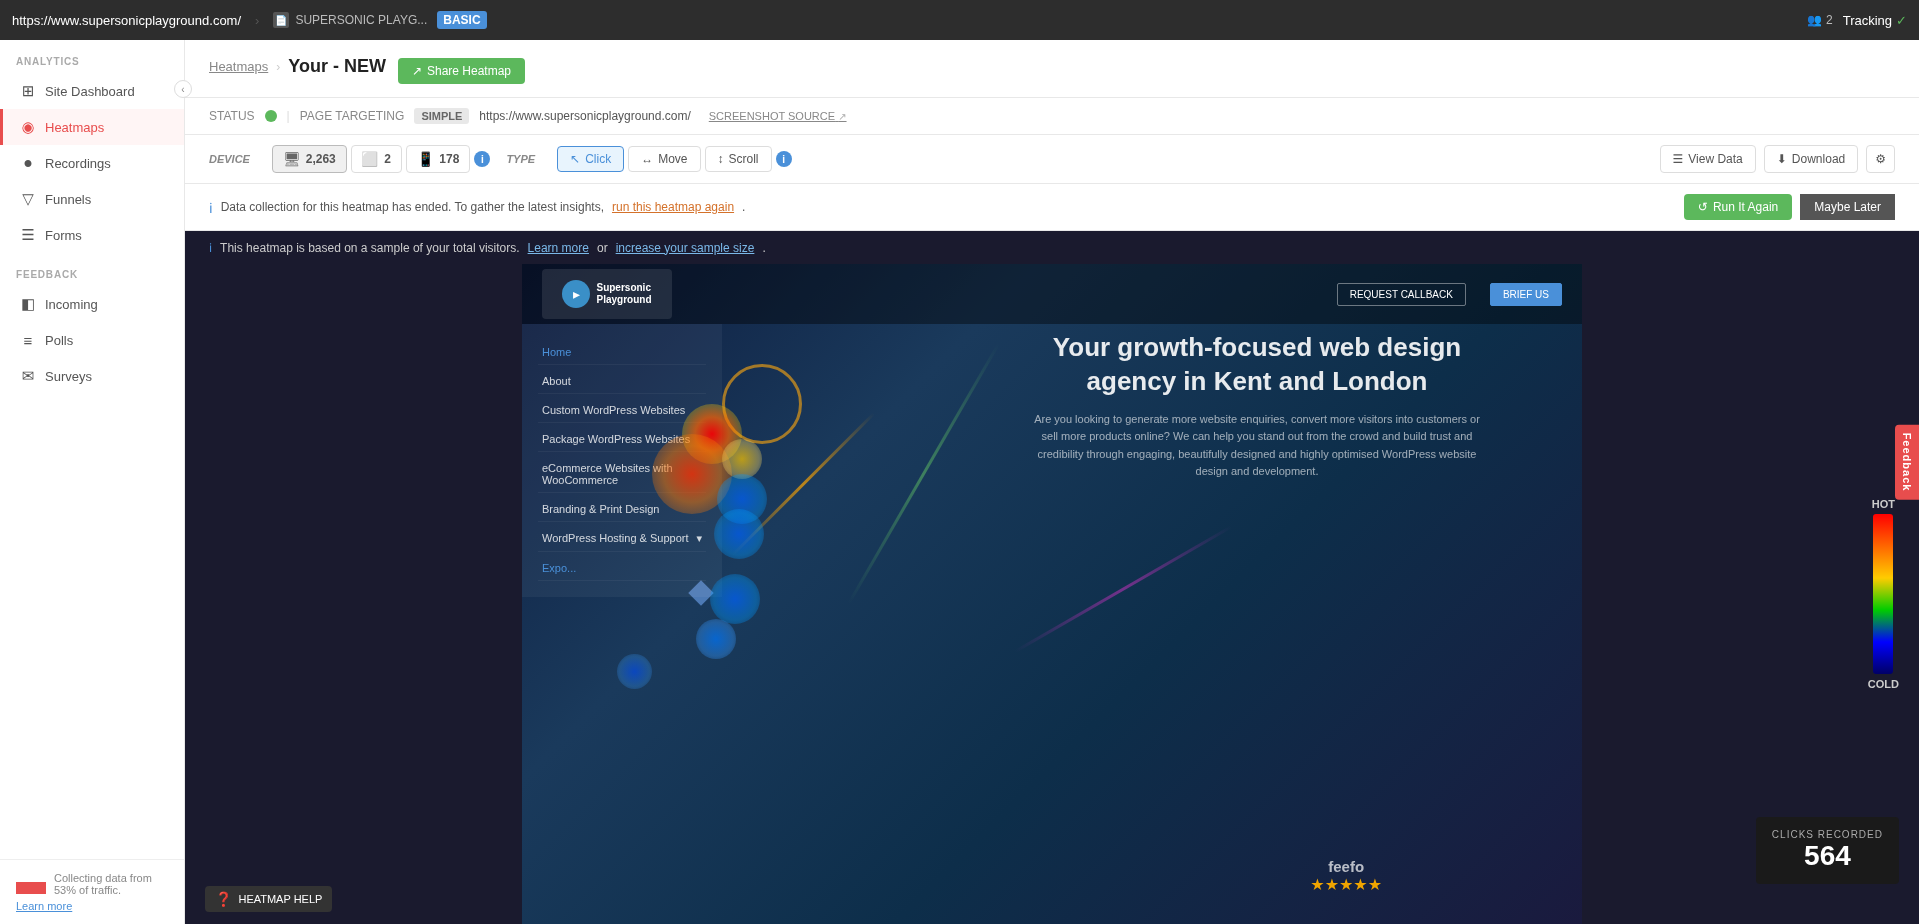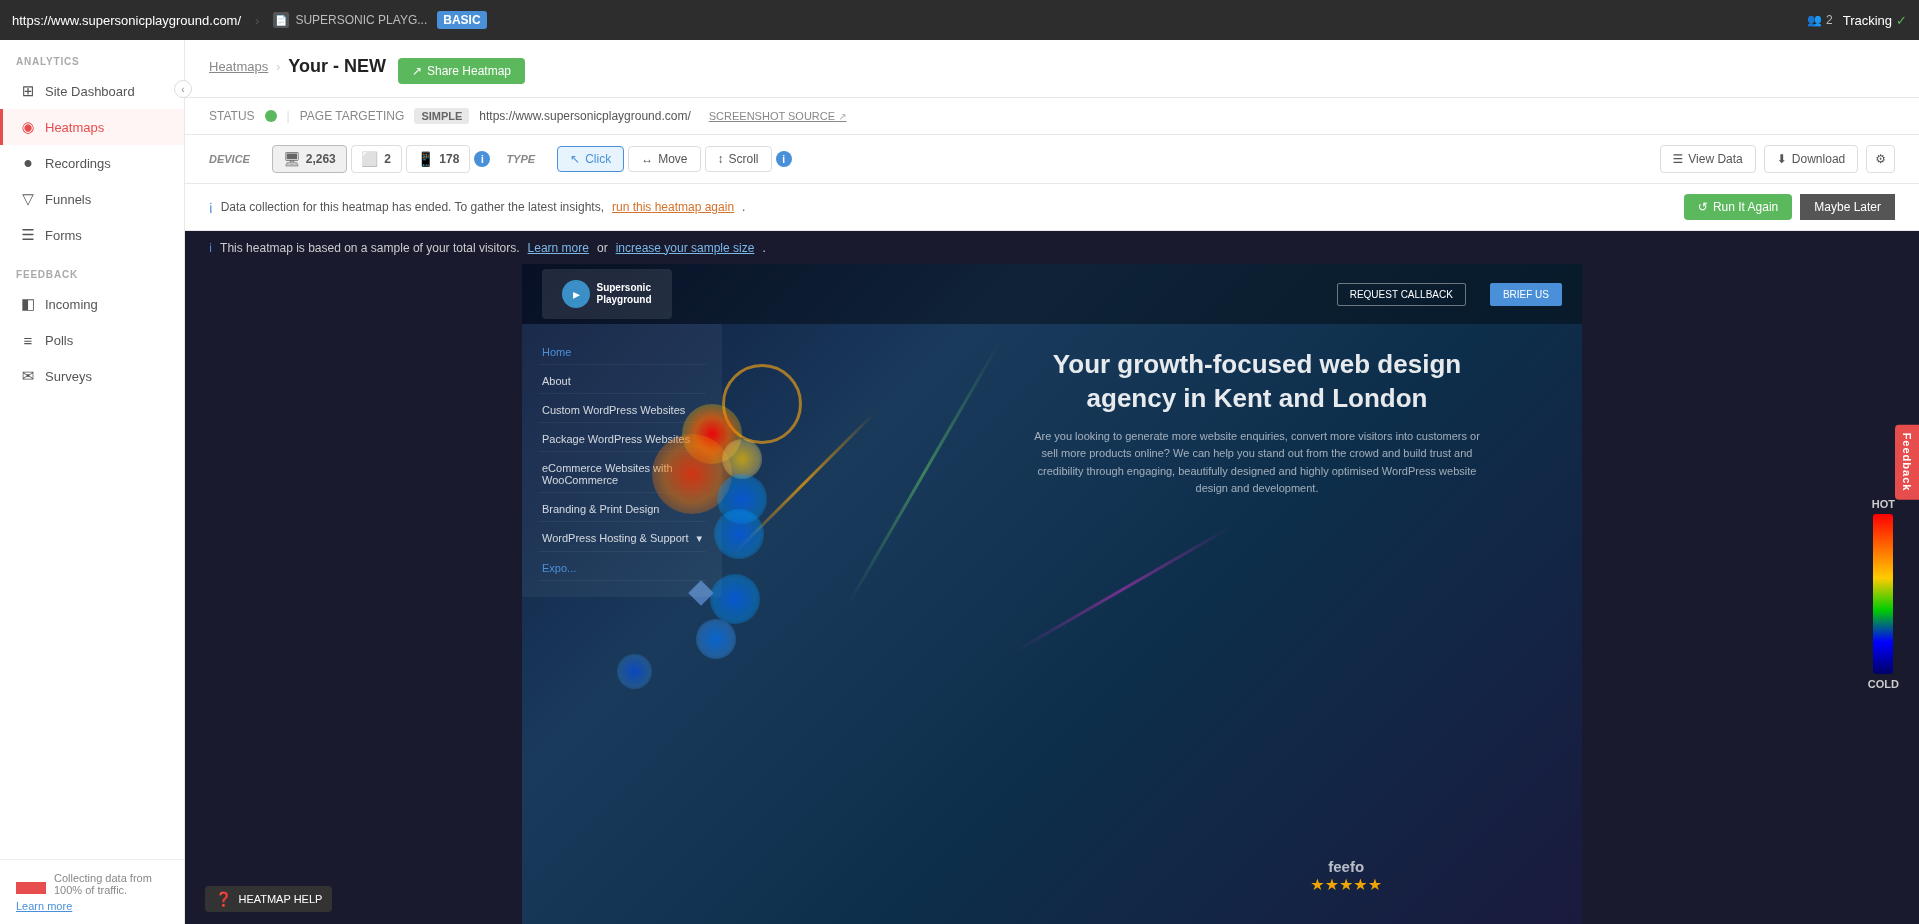--- a/index.html
+++ b/index.html
@@ -283,21 +283,21 @@
       z-index: 5;
     }
     .mockup-logo { width: 130px; height: 50px; background: rgba(255,255,255,0.1); border-radius: 4px; display: flex; align-items: center; justify-content: center; }
     .mockup-nav-btns { display: flex; gap: 24px; }
     .mockup-btn { padding: 5px 12px; border: 1px solid rgba(255,255,255,0.4); color: #fff; font-size: 10px; border-radius: 2px; cursor: pointer; background: transparent; }
     .mockup-btn.primary { background: #4a90d9; border-color: #4a90d9; }
 
     
     .mockup-hero {
       position: absolute;
-      top: 84px;
+      top: 67px;
       right: 100px;
       width: 450px;
       text-align: center;
     }
     .mockup-hero-title { color: rgba(255,255,255,0.9); font-size: 26px; font-weight: 700; line-height: 1.3; margin-bottom: 12px; }
     .mockup-hero-body { color: rgba(255,255,255,0.6); font-size: 11px; line-height: 1.6; margin-bottom: 16px; }
 
     
     .mockup-left-nav {
       position: absolute;
@@ -461,21 +461,21 @@
     <a class="sidebar-item">
       <span class="sidebar-item-icon">✉</span>
       <span>Surveys</span>
     </a>
 
     <div class="sidebar-bottom">
       <div class="sidebar-bottom-traffic">
         <div class="traffic-bar"></div>
         <div>
           <div>Collecting data from</div>
-          <div>100% of traffic.</div>
+          <div>53% of traffic.</div>
         </div>
       </div>
       <a class="sidebar-bottom-link">Learn more</a>
     </div>
   </nav>
 
   <div class="main">
 
     <div class="page-header">
       <div class="page-title-row">
@@ -637,20 +637,24 @@
           <div class="hotspot" style="width:40px;height:40px;background:radial-gradient(circle,rgba(0,120,255,0.7) 0%,rgba(50,150,255,0.4) 60%,transparent 100%);top:355px;left:174px;"></div>
           <div class="hotspot" style="width:35px;height:35px;background:radial-gradient(circle,rgba(0,80,255,0.6) 0%,rgba(50,150,255,0.3) 60%,transparent 100%);top:390px;left:95px;"></div>
         </div>
 
         <div class="color-scale">
           <span class="color-scale-label">HOT</span>
           <div class="color-scale-bar"></div>
           <span class="color-scale-label">COLD</span>
         </div>
 
+        <div class="clicks-badge">
+          <div class="clicks-label">CLICKS RECORDED</div>
+          <div class="clicks-count">564</div>
+        </div>
 
         <div class="heatmap-help">
           <span class="help-icon">❓</span>
           <span>HEATMAP HELP</span>
         </div>
 
       </div>
     </div>
 
   </div>

